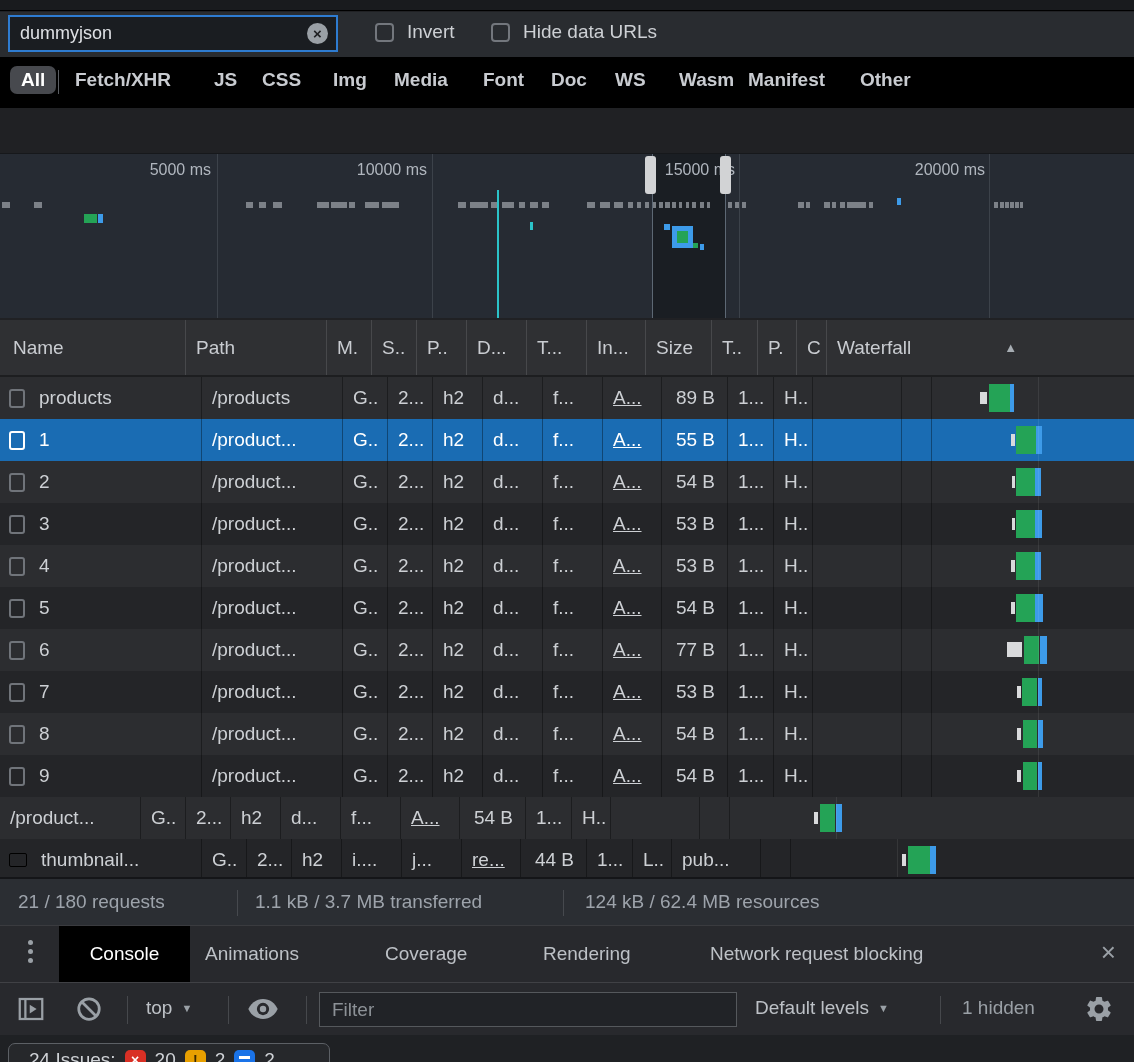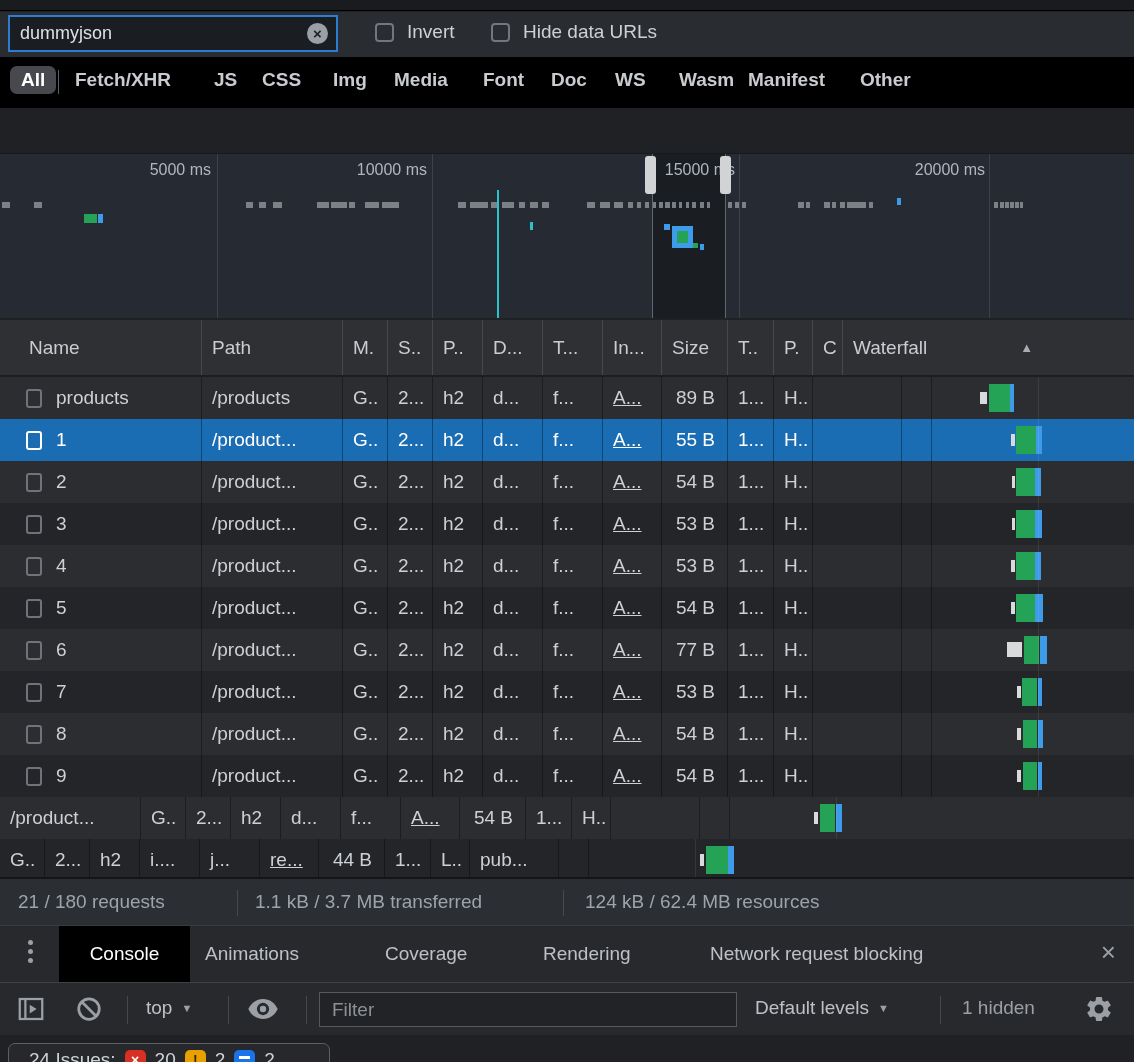--- a/index.html
+++ b/index.html
@@ -53,21 +53,21 @@
   .rows{left:0;top:377px;width:1134px;height:500px;overflow:hidden;}
   .row{display:flex;height:42px;cursor:pointer;}
   .row.even{background:#2c2d30;}
   .row.odd{background:#242528;}
   .row.sel{background:#1a6cb3;color:#fff;}
   .td{height:100%;display:flex;align-items:center;padding-left:10px;font-size:19px;
     border-right:1px solid rgba(0,0,0,0.35);flex:none;overflow:hidden;white-space:nowrap;}
   .td:last-child{border-right:none;}
   .td.num{justify-content:flex-end;padding-right:12px;padding-left:2px;}
   .td.link{text-decoration:underline;}
-  .td.name-cell{padding-left:26px;gap:14px;}
+  .td.name-cell{padding-left:9px;gap:14px;}
   .row-cb{display:inline-block;width:16px;height:19px;border:2px solid #70747a;border-radius:3px;flex:none;}
   .row.sel .row-cb{border-color:#fff;}
   .thumb-ico{display:inline-block;width:18px;height:14px;flex:none;border-radius:2px;border:1px solid #000;
     background:linear-gradient(90deg,#2a3document:0,#2a3a55 0 30%,#0d1422 30% 55%,#3a6bd8 55% 75%,#101826 75%);}
   .wf-cell{position:relative;}
   .wf-grid{position:absolute;top:0;bottom:0;width:1px;background:rgba(255,255,255,0.08);}
   .wf-bar{position:absolute;}
 
   
   .summary{left:0;top:877px;width:1134px;height:48px;background:#2b2e33;border-top:2px solid #141518;
@@ -213,21 +213,21 @@
       <div class="ov-mark" style="left: 672px; top: 72px; width: 21px; height: 22px; background: rgb(61, 155, 233);"></div>
       <div class="ov-mark" style="left: 677px; top: 77px; width: 11px; height: 12px; background: rgb(36, 163, 86);"></div>
       <div class="ov-mark" style="left: 693px; top: 89px; width: 5px; height: 5px; background: rgb(36, 163, 86);"></div>
       <div class="ov-mark" style="left: 700px; top: 90px; width: 4px; height: 6px; background: rgb(61, 155, 233);"></div>
       <div class="ov-marker" style="left: 497px; background: rgb(43, 195, 201);"></div>
       <div class="ov-handle" style="left: 645px;"></div>
       <div class="ov-handle" style="left: 720px;"></div>
     </div>
 
   <div class="abs thead" id="tableHead">
-      <div class="th" style="width: 186px; margin-left: 16px;">
+      <div class="th" style="width: 186px;">
         <span>Name</span>
       </div>
       <div class="th" style="width: 141px;">
         <span>Path</span>
       </div>
       <div class="th" style="width: 45px;">
         <span>M.</span>
       </div>
       <div class="th" style="width: 45px;">
         <span>S..</span>
@@ -517,20 +517,24 @@
         <div class="td" style="width: 89px;"></div>
         <div class="td" style="width: 30px;"></div>
         <div class="td wf-cell" style="width: 202px;">
           <span class="wf-bar" style="left: 84px; top: 15px; width: 4px; height: 12px; background: rgb(217, 218, 220); position: absolute;"></span>
           <span class="wf-bar" style="left: 90px; top: 7px; width: 15px; height: 28px; background: rgb(36, 163, 86); position: absolute;"></span>
           <span class="wf-bar" style="left: 106px; top: 7px; width: 6px; height: 28px; background: rgb(61, 155, 233); position: absolute;"></span>
           <span class="wf-grid" style="left: 106px;"></span>
         </div>
       </div>
       <div class="row odd">
+        <div class="td name-cell" style="width: 202px;">
+          <span class="thumb-ico"></span>
+          <span>thumbnail...</span>
+        </div>
         <div class="td" style="width: 45px;">G..</div>
         <div class="td" style="width: 45px;">2...</div>
         <div class="td" style="width: 50px;">h2</div>
         <div class="td" style="width: 60px;">i....</div>
         <div class="td" style="width: 60px;">j...</div>
         <div class="td link" style="width: 59px;">re...</div>
         <div class="td num" style="width: 66px;">44 B</div>
         <div class="td" style="width: 46px;">1...</div>
         <div class="td" style="width: 39px;">L..</div>
         <div class="td" style="width: 89px;">pub...</div>

